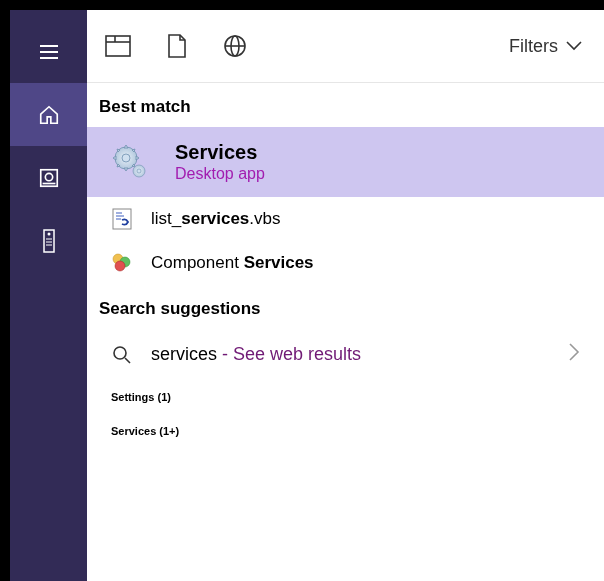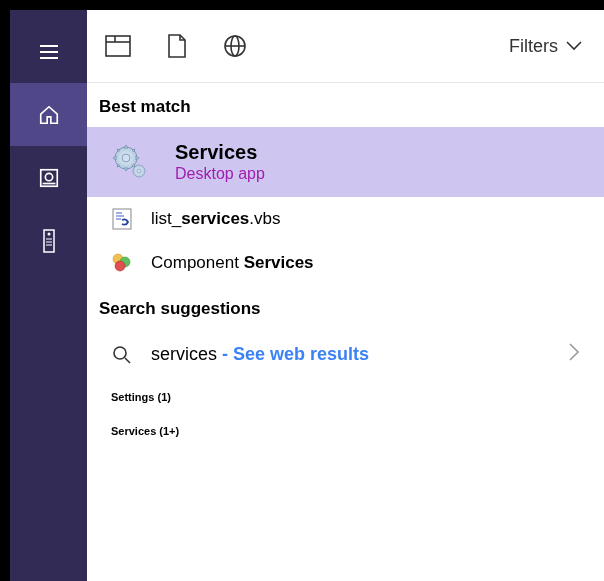--- a/index.html
+++ b/index.html
@@ -147,22 +147,21 @@
       width: 22px;
       height: 22px;
       display: flex;
       align-items: center;
       justify-content: center;
     }
     .suggestion-text {
       flex: 1;
     }
     .suggestion-sub {
-      color: #3b82f6;
-      font-weight: bold;
+      color: #701a75;
     }
     .chevron-right {
       margin-right: 6px;
     }
     .category-item {
       padding: 11px 24px;
       font-size: 11px;
       font-weight: 600;
       cursor: pointer;
     }

